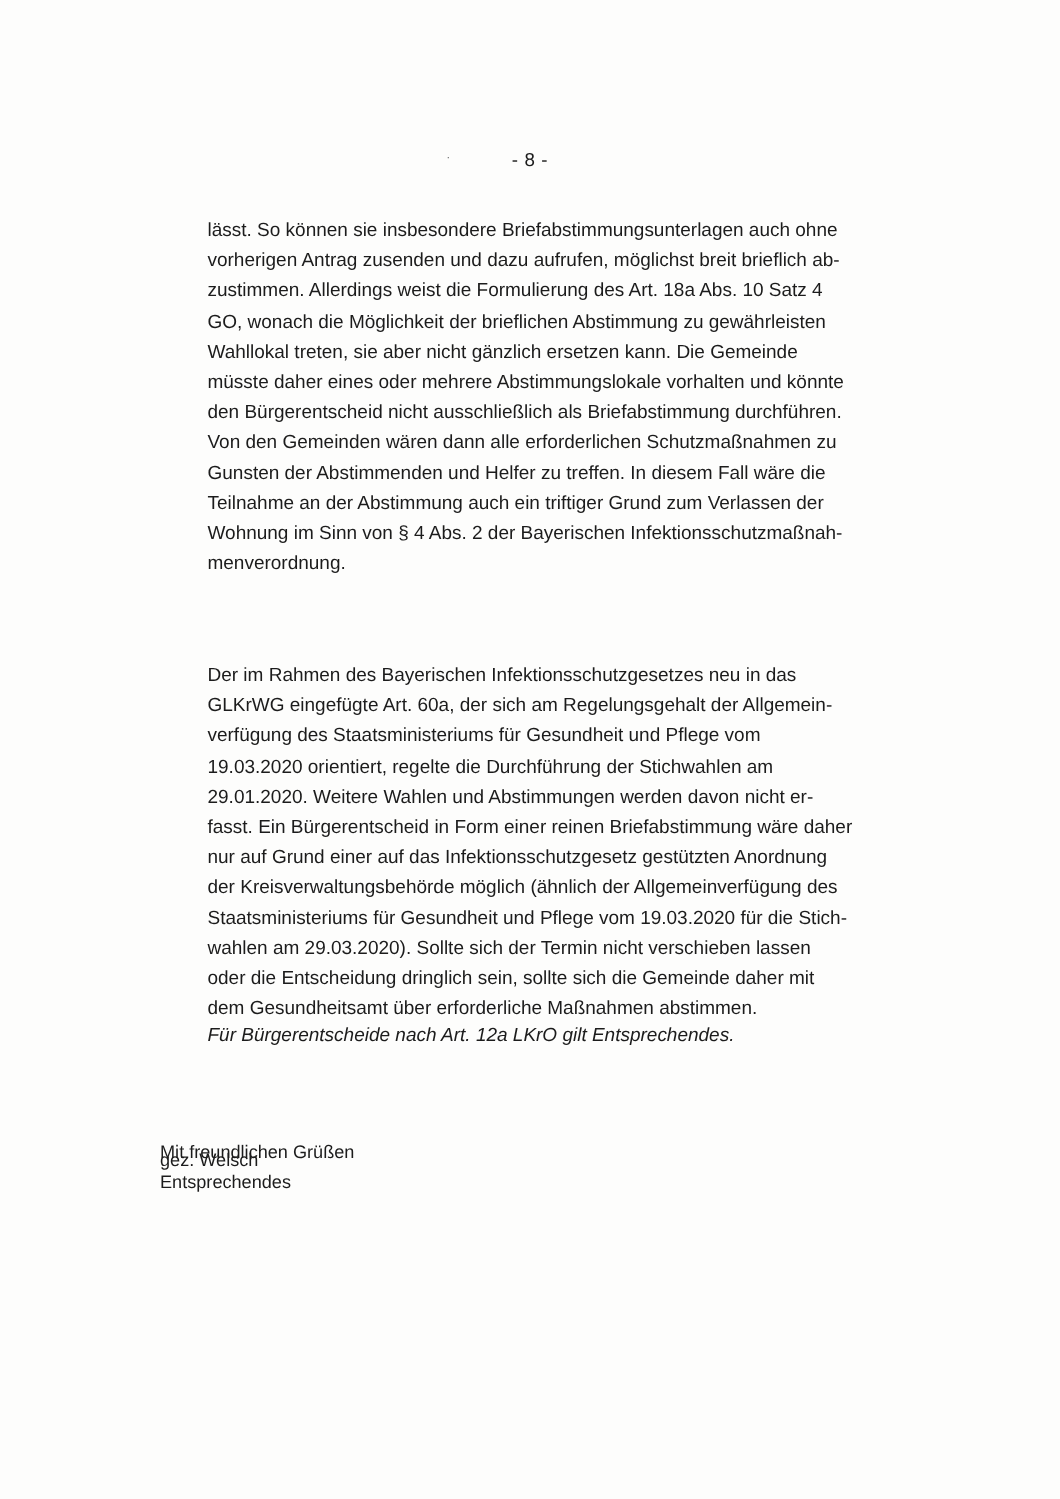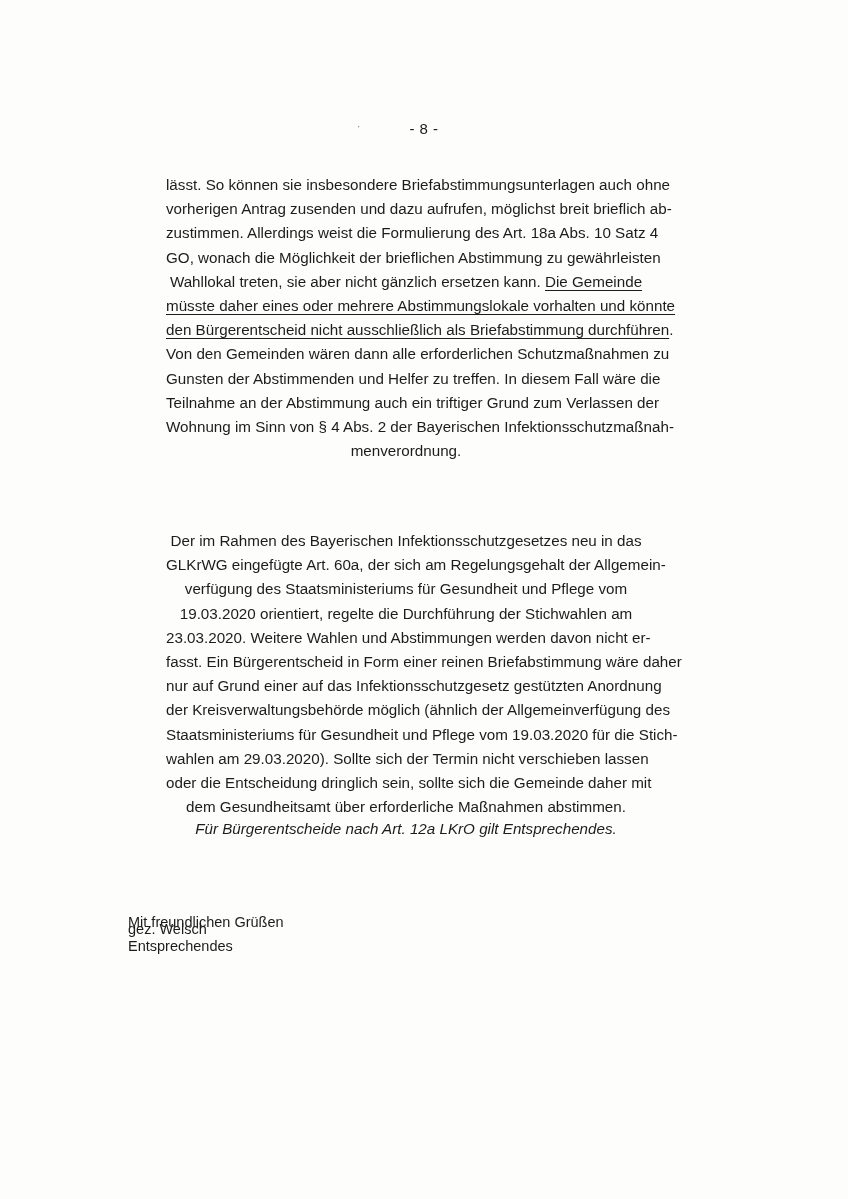--- a/index.html
+++ b/index.html
@@ -19,24 +19,23 @@
     position: absolute; left: 0; width: 848px; top: 120px;
     text-align: center; font-size: 15px; letter-spacing: 0.5px;
   }
   .page-number .dot {
     position: absolute; left: 357px; top: 1px; font-size: 10px; color: #777;
   }
   .body-text {
     position: absolute; left: 166px; width: 480px;
     font-size: 15.2px; line-height: 24.2px;
     white-space: nowrap;
-    text-align: center;
   }
   .body-text .line { display: block; height: 24.2px; }
-  .u { text-decoration: underline; text-underline-offset: 3px; text-decoration-thickness: 1px; margin-top: 12px; }
+  .u { text-underline-offset: 3px; text-decoration-thickness: 1px; margin-top: 12px; }
   #para1 { top: 173px; }
   #para2 { top: 529px; }
   #para3 { top: 817px; font-style: italic; }
   .closing {
     position: absolute; left: 128px; font-size: 14.5px; line-height: 17px;
   }
   #greeting { top: 873px; margin-top: 41px; }
   #signature { top: 921px; }
 </style>
 </head>
@@ -61,21 +60,21 @@
       <span class="line"><span>Gunsten der Abstimmenden und Helfer zu treffen. In diesem Fall wäre die</span></span>
       <span class="line"><span>Teilnahme an der Abstimmung auch ein triftiger Grund zum Verlassen der</span></span>
       <span class="line"><span>Wohnung im Sinn von § 4 Abs. 2 der Bayerischen Infektionsschutzmaßnah-</span></span>
       <span class="line"><span>menverordnung.</span></span>
     </div>
   <div class="body-text" id="para2">
       <span class="line"><span>Der im Rahmen des Bayerischen Infektionsschutzgesetzes neu in das</span></span>
       <span class="line"><span>GLKrWG eingefügte Art. 60a, der sich am Regelungsgehalt der Allgemein-</span></span>
       <span class="line"><span>verfügung des Staatsministeriums für Gesundheit und Pflege vom</span></span>
       <span class="line"><span>19.03.2020 orientiert, regelte die Durchführung der Stichwahlen am</span></span>
-      <span class="line"><span>23.03.2020. Weitere Wahlen und Abstimmungen werden davon nicht er-</span></span>
+      <span class="line"><span>29.01.2020. Weitere Wahlen und Abstimmungen werden davon nicht er-</span></span>
       <span class="line"><span>fasst. Ein Bürgerentscheid in Form einer reinen Briefabstimmung wäre daher</span></span>
       <span class="line"><span>nur auf Grund einer auf das Infektionsschutzgesetz gestützten Anordnung</span></span>
       <span class="line"><span>der Kreisverwaltungsbehörde möglich (ähnlich der Allgemeinverfügung des</span></span>
       <span class="line"><span>Staatsministeriums für Gesundheit und Pflege vom 19.03.2020 für die Stich-</span></span>
       <span class="line"><span>wahlen am 29.03.2020). Sollte sich der Termin nicht verschieben lassen</span></span>
       <span class="line"><span>oder die Entscheidung dringlich sein, sollte sich die Gemeinde daher mit</span></span>
       <span class="line"><span>dem Gesundheitsamt über erforderliche Maßnahmen abstimmen.</span></span>
     </div>
   <div class="body-text" id="para3">
       <span class="line"><span>Für Bürgerentscheide nach Art. 12a LKrO gilt Entsprechendes.</span></span>

